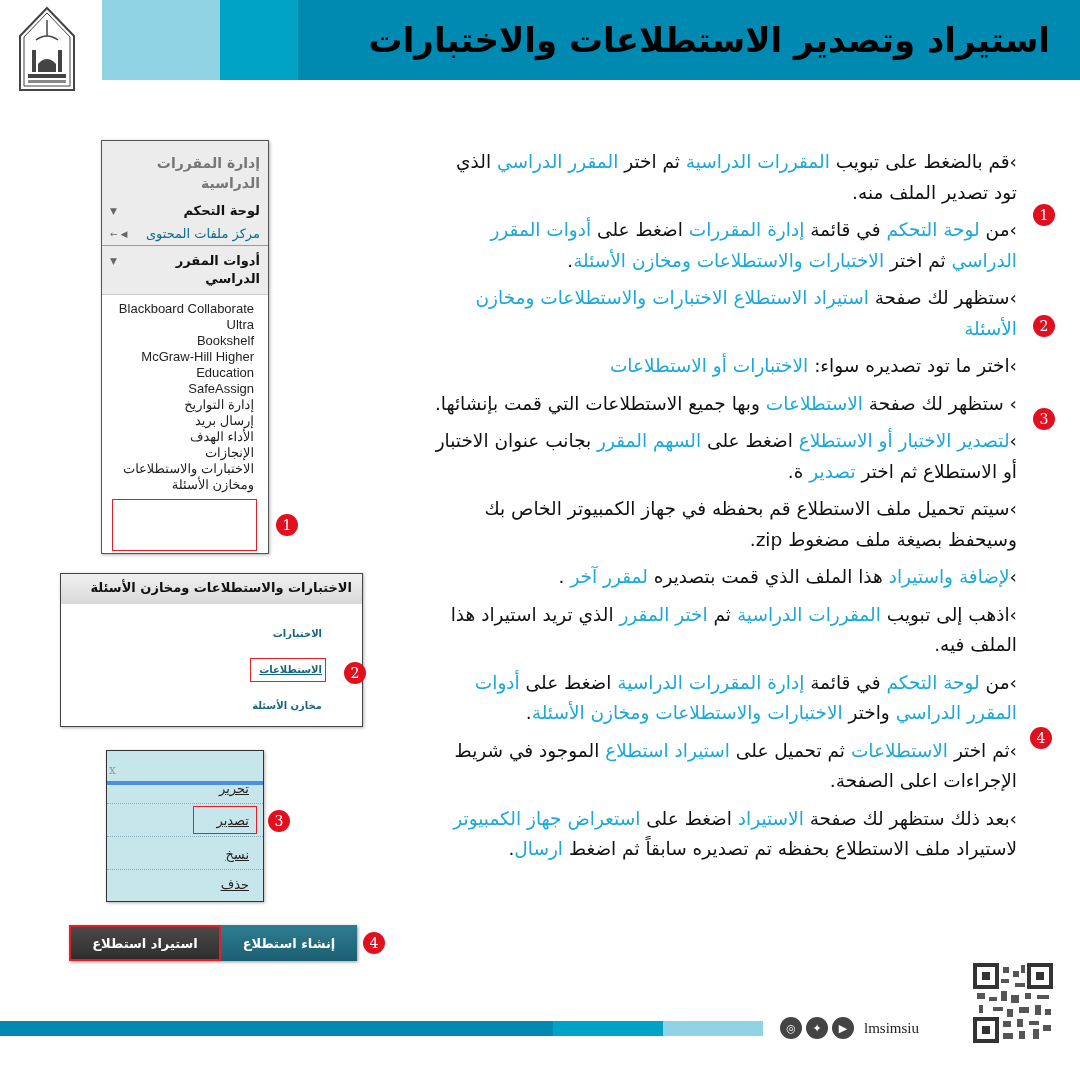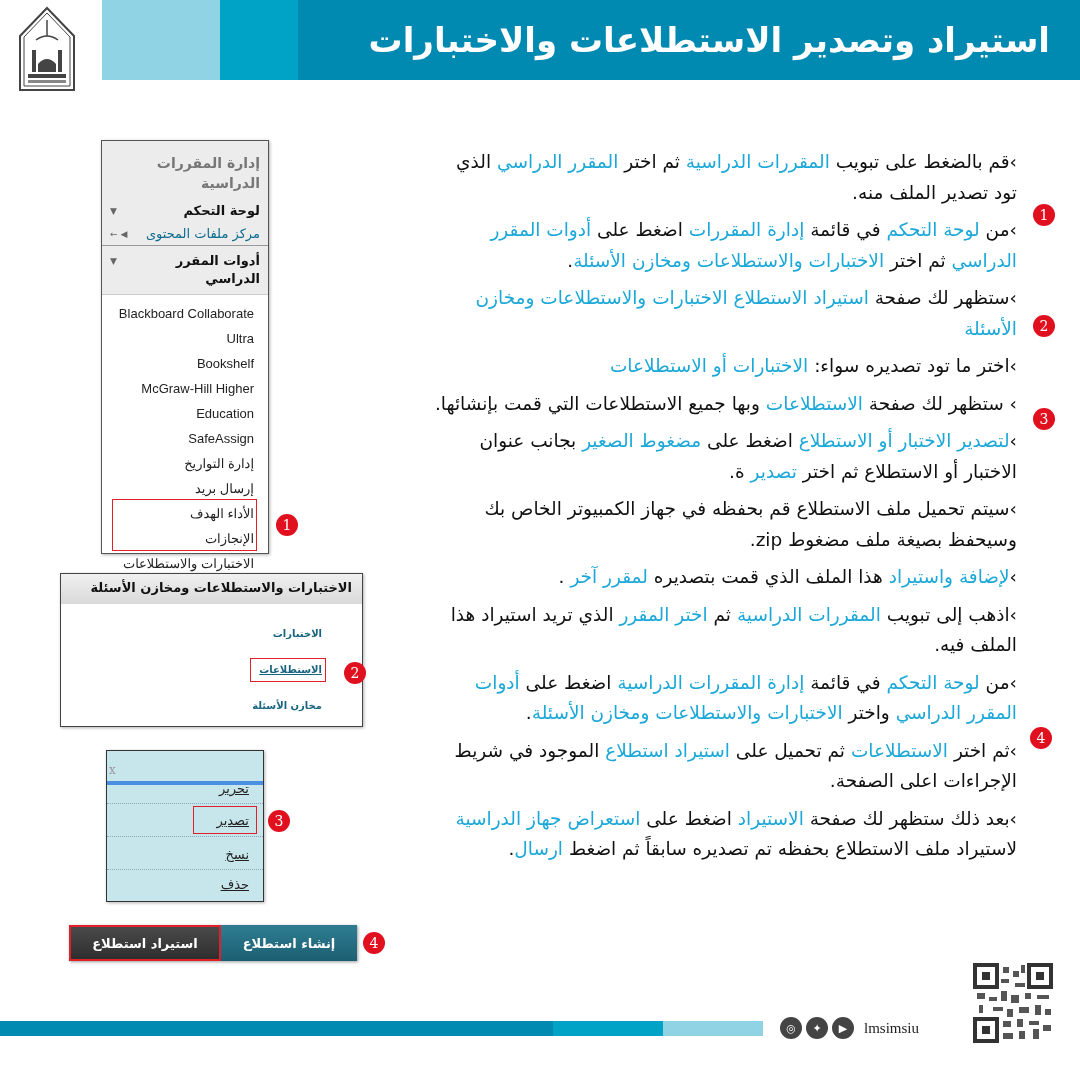--- a/index.html
+++ b/index.html
@@ -4,32 +4,32 @@
   <style>
     * { box-sizing: border-box; margin: 0; padding: 0; }
     html, body { width: 1080px; height: 1080px; background: #ffffff; overflow: hidden; }
     body { position: relative; font-family: "DejaVu Sans", sans-serif; color: #111; }
 
     
     .hdr { position: absolute; top: 0; left: 102px; width: 978px; height: 80px; display: flex; }
     .hdr .s1 { width: 118px; background: #8fd3e5; }
     .hdr .s2 { width: 78px; background: #00a3c6; }
     .hdr .s3 { flex: 1; background: #0089b1; display: flex; align-items: center; justify-content: flex-end; padding-right: 30px; }
-    .hdr .title { color: #ffffff; font-size: 34px; font-weight: bold; direction: rtl; font-family: "DejaVu Sans", sans-serif; }
+    .hdr .title { color: #000000; font-size: 34px; font-weight: bold; direction: rtl; font-family: "DejaVu Sans", sans-serif; }
 
     .logo { position: absolute; left: 18px; top: 6px; width: 58px; height: 86px; }
 
     
     .menu { position: absolute; left: 101px; top: 140px; width: 168px; height: 414px; border: 1px solid #555; background: #fff; direction: rtl; box-shadow: 1px 1px 3px rgba(0,0,0,0.3); }
     .menu .m-title { background: #ececec; color: #777; font-weight: bold; font-size: 14px; line-height: 20px; padding: 12px 8px 6px 20px; letter-spacing: 1px; }
     .menu .m-row { background: #ececec; font-weight: bold; font-size: 13px; padding: 4px 8px; display: flex; justify-content: space-between; align-items: center; }
     .menu .m-row.blue { color: #0b6c8f; font-weight: normal; border-bottom: 1px solid #999; }
     .menu .m-row .tri { font-size: 9px; color: #666; }
     .menu .m-row.tools { align-items: flex-start; line-height: 18px; padding: 6px 8px; border-bottom: 1px solid #ccc; }
-    .menu .m-item { font-family: "Liberation Sans", sans-serif; font-size: 13px; color: #222; padding: 0 14px 0 6px; line-height: 25px; text-align: right; }
+    .menu .m-item { font-family: "Liberation Sans", sans-serif; font-size: 13px; color: #222; padding: 0 14px 0 6px; line-height: 16px; text-align: right; }
     .menu .m-item.ltr { direction: ltr; text-align: right; }
     .menu .hl { position: absolute; left: 10px; top: 358px; width: 145px; height: 52px; border: 1.5px solid #e1202a; }
     .menu .m-list { padding-top: 6px; }
 
     .badge { position: absolute; width: 22px; height: 22px; border-radius: 50%; background: #e0101e; color: #fff; font-family: "DejaVu Serif", serif; font-size: 14px; text-align: center; line-height: 22px; }
 
     
     .panel2 { position: absolute; left: 60px; top: 573px; width: 303px; height: 154px; border: 1.5px solid #444; background: #fff; direction: rtl; box-shadow: 1px 1px 3px rgba(0,0,0,0.3); }
     .panel2 .p-head { background: linear-gradient(#f0f0f0, #d9d9d9); font-weight: bold; font-size: 13px; padding: 6px 10px; height: 30px; }
     .panel2 .p-link { position: absolute; right: 40px; font-size: 10px; font-weight: bold; color: #17647e; }
@@ -143,27 +143,27 @@
   <div class="b-import">استيراد استطلاع</div>
 </div>
 <div class="badge" style="left:363px;top:932px;">4</div>
 
 <div class="text">
   <p><span>›قم بالضغط على تبويب </span><span class="c">المقررات الدراسية</span><span> ثم اختر </span><span class="c">المقرر الدراسي</span><span> الذي تود تصدير الملف منه.</span></p>
   <p><span>›من </span><span class="c">لوحة التحكم</span><span> في قائمة </span><span class="c">إدارة المقررات</span><span> اضغط على </span><span class="c">أدوات المقرر الدراسي</span><span> ثم اختر </span><span class="c">الاختبارات والاستطلاعات ومخازن الأسئلة</span><span>.</span></p>
   <p><span>›ستظهر لك صفحة </span><span class="c">استيراد الاستطلاع الاختبارات والاستطلاعات ومخازن الأسئلة</span></p>
   <p><span>›اختر ما تود تصديره سواء: </span><span class="c">الاختبارات أو الاستطلاعات</span></p>
   <p><span>› ستظهر لك صفحة </span><span class="c">الاستطلاعات</span><span> وبها جميع الاستطلاعات التي قمت بإنشائها.</span></p>
-  <p><span>›</span><span class="c">لتصدير الاختبار أو الاستطلاع</span><span> اضغط على </span><span class="c">مضغوط الصغير</span><span> بجانب عنوان الاختبار أو الاستطلاع ثم اختر </span><span class="c">تصدير</span><span> ة.</span></p>
+  <p><span>›</span><span class="c">لتصدير الاختبار أو الاستطلاع</span><span> اضغط على </span><span class="c">السهم المقرر</span><span> بجانب عنوان الاختبار أو الاستطلاع ثم اختر </span><span class="c">تصدير</span><span> ة.</span></p>
   <p><span>›سيتم تحميل ملف الاستطلاع قم بحفظه في جهاز الكمبيوتر الخاص بك وسيحفظ بصيغة ملف مضغوط zip.</span></p>
   <p><span>›</span><span class="c">لإضافة واستيراد</span><span> هذا الملف الذي قمت بتصديره </span><span class="c">لمقرر آخر</span><span> .</span></p>
   <p><span>›اذهب إلى تبويب </span><span class="c">المقررات الدراسية</span><span>  ثم </span><span class="c">اختر المقرر</span><span> الذي تريد استيراد هذا الملف فيه.</span></p>
   <p><span>›من </span><span class="c">لوحة التحكم</span><span> في قائمة </span><span class="c">إدارة المقررات الدراسية</span><span> اضغط على </span><span class="c">أدوات المقرر الدراسي</span><span> واختر </span><span class="c">الاختبارات والاستطلاعات ومخازن الأسئلة</span><span>.</span></p>
   <p><span>›ثم اختر </span><span class="c">الاستطلاعات</span><span> ثم تحميل على </span><span class="c">استيراد استطلاع</span><span> الموجود في شريط الإجراءات اعلى الصفحة.</span></p>
-  <p><span>›بعد ذلك ستظهر لك صفحة </span><span class="c">الاستيراد</span><span>  اضغط على </span><span class="c">استعراض جهاز الدراسية</span><span> لاستيراد ملف الاستطلاع بحفظه تم تصديره سابقاً ثم اضغط </span><span class="c">ارسال</span><span>.</span></p>
+  <p><span>›بعد ذلك ستظهر لك صفحة </span><span class="c">الاستيراد</span><span>  اضغط على </span><span class="c">استعراض جهاز الكمبيوتر</span><span> لاستيراد ملف الاستطلاع بحفظه تم تصديره سابقاً ثم اضغط </span><span class="c">ارسال</span><span>.</span></p>
 </div>
 
 <div class="badge" style="left:1033px;top:204px;">1</div>
 <div class="badge" style="left:1033px;top:315px;">2</div>
 <div class="badge" style="left:1033px;top:408px;">3</div>
 <div class="badge" style="left:1030px;top:727px;">4</div>
 
 <div class="foot">
   <div class="f1"></div>
   <div class="f2"></div>

